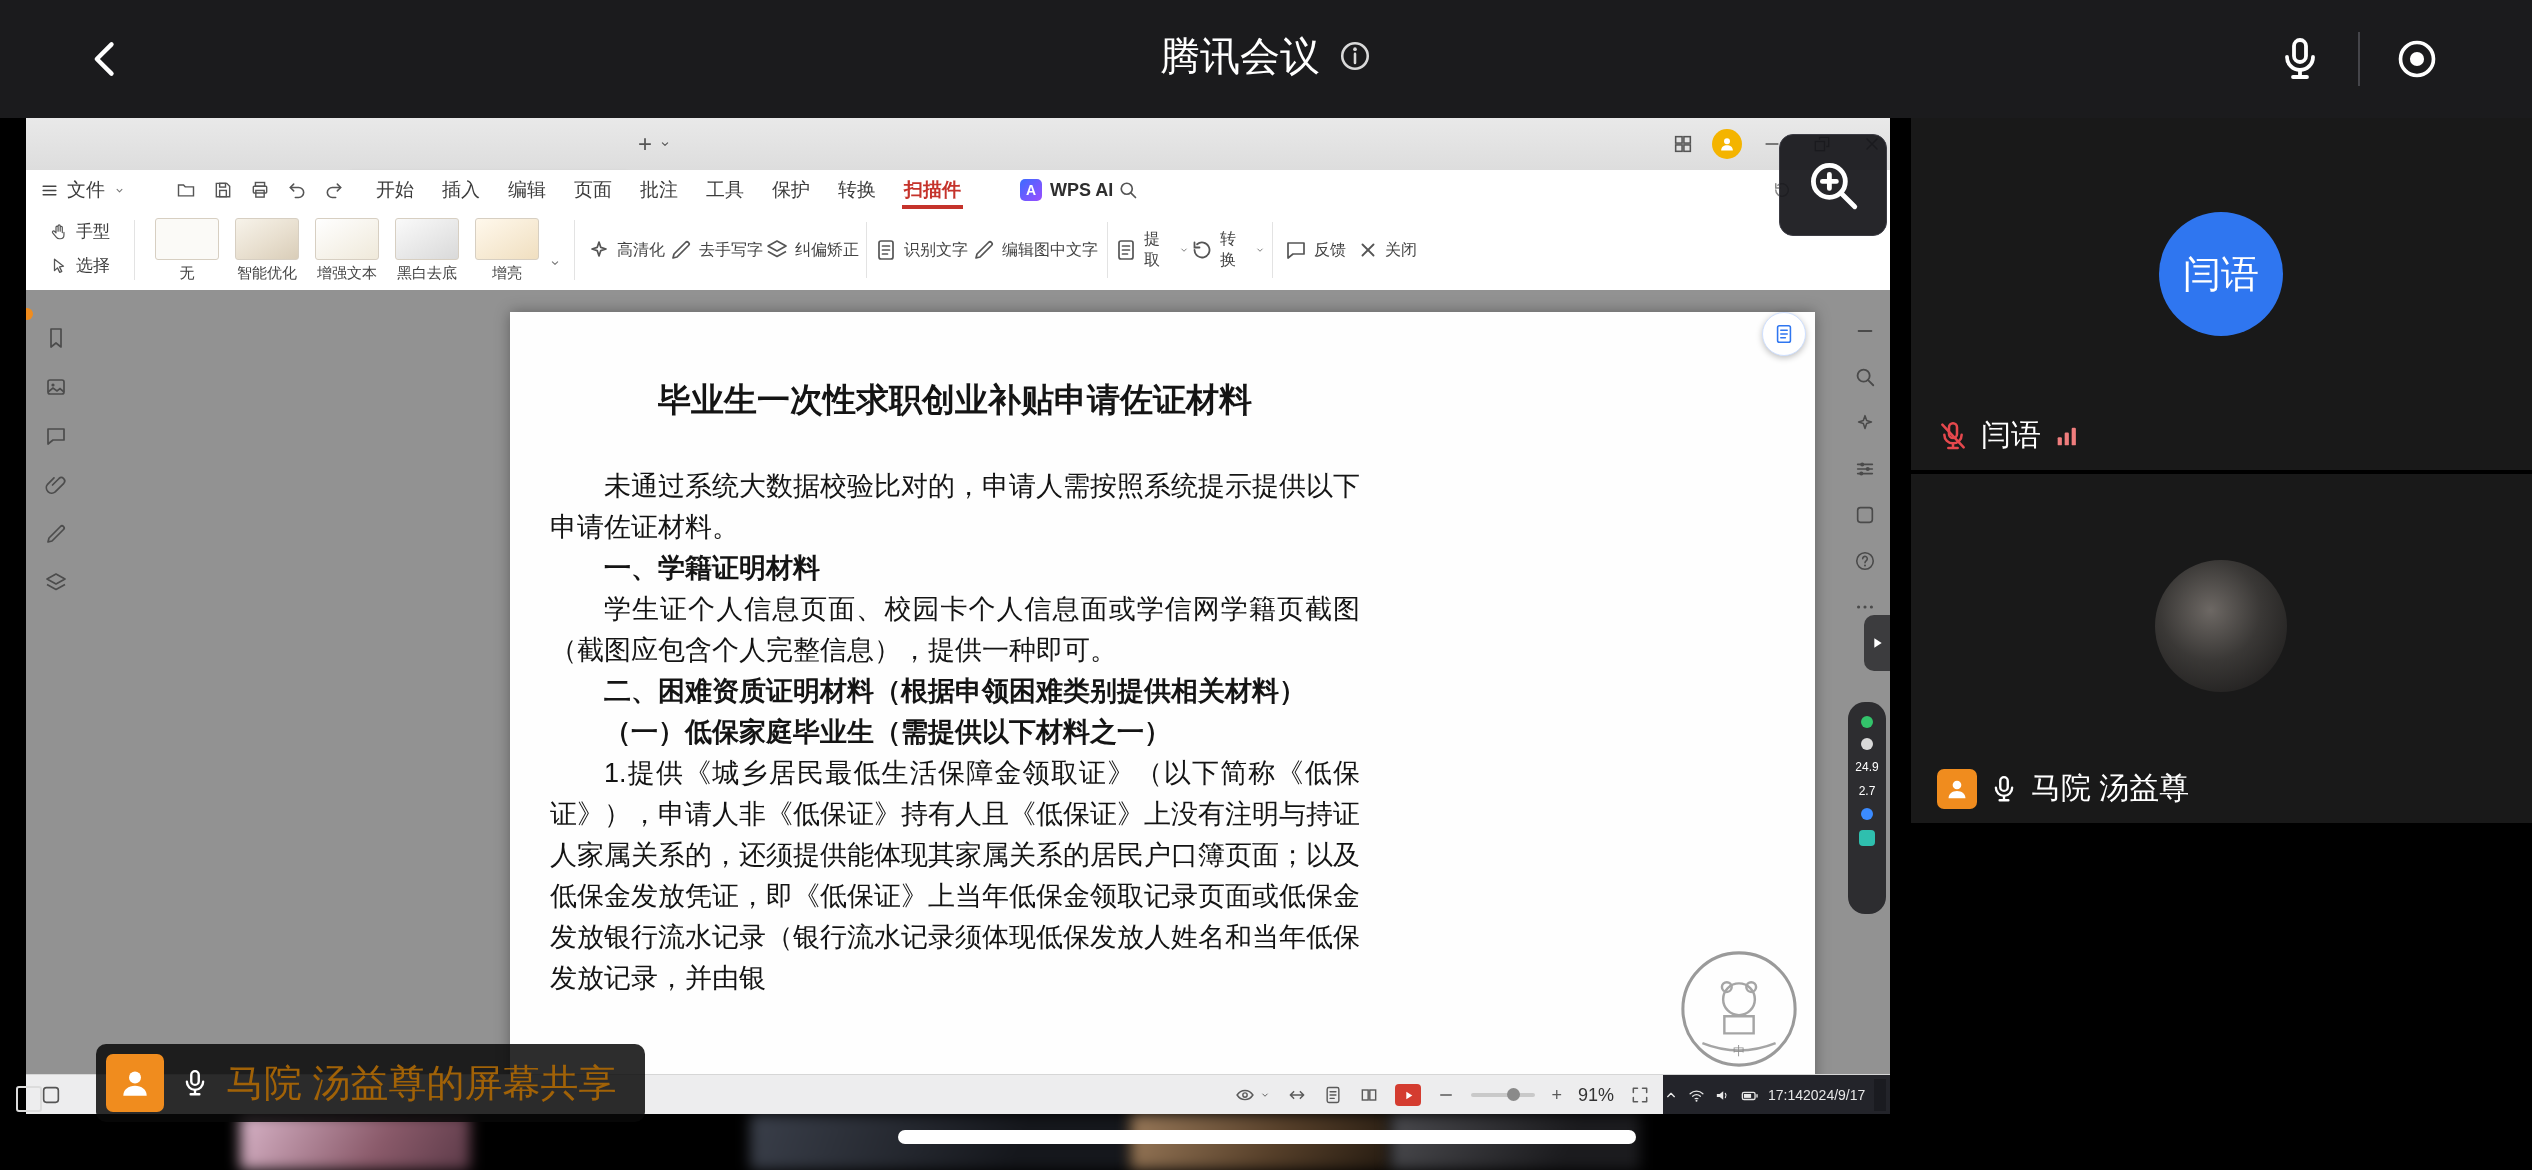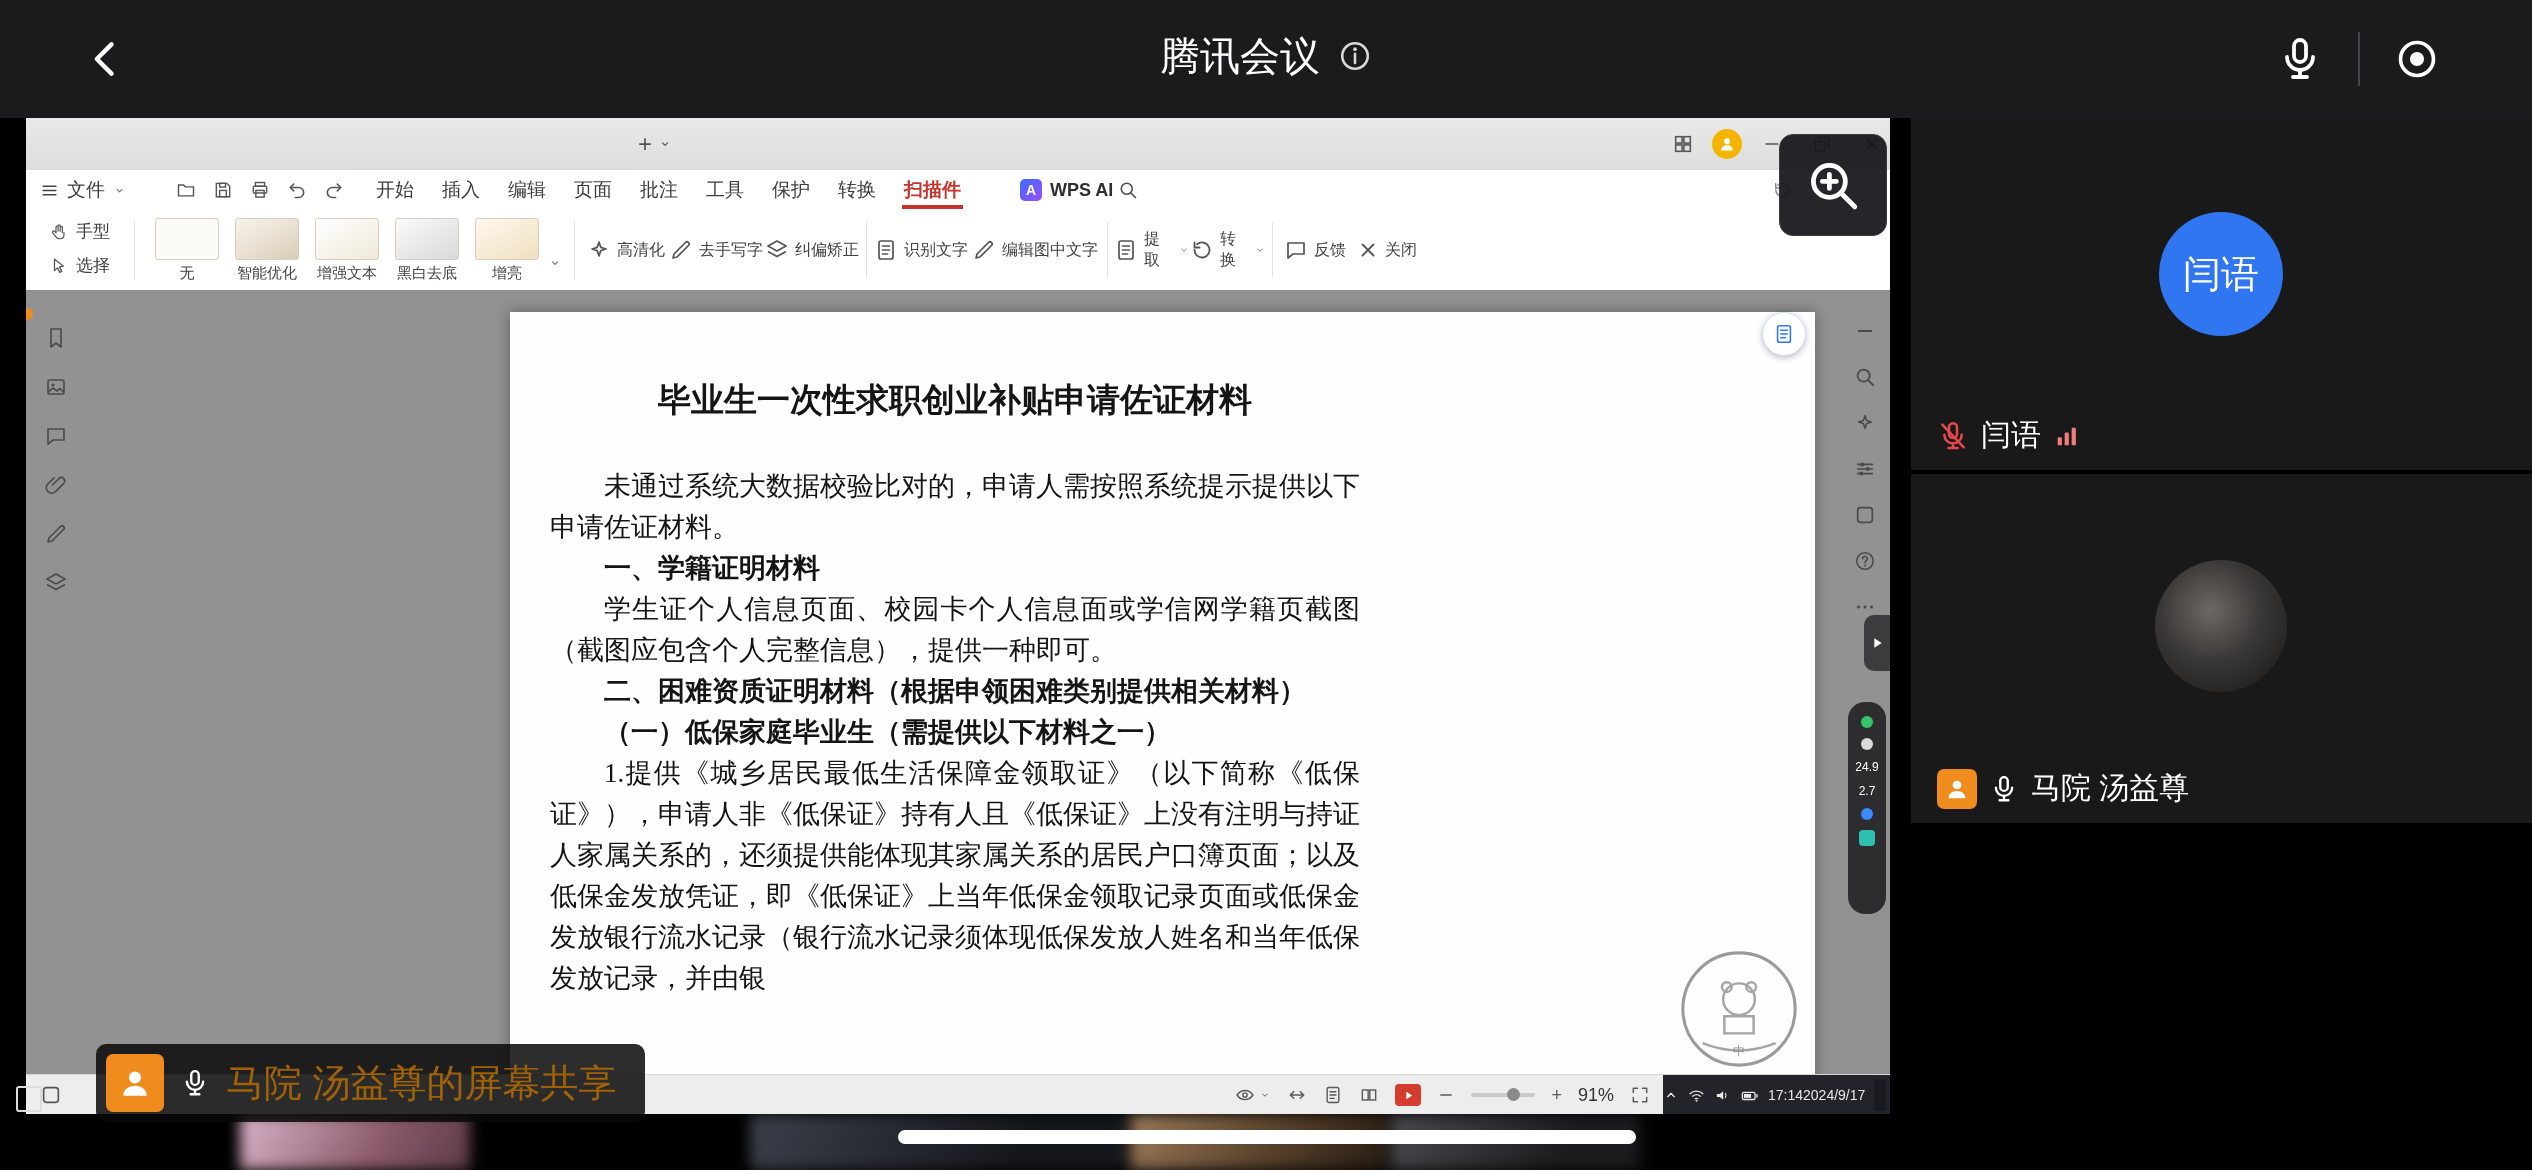--- a/index.html
+++ b/index.html
@@ -37,21 +37,21 @@
   .filter{width:78px;display:flex;flex-direction:column;align-items:center;gap:4px;}
   .filter .thumb{width:62px;height:40px;border:1px solid #d7cfc2;border-radius:3px;background:linear-gradient(150deg,#f7f3ea 0%,#e8dfcf 55%,#d9cdb8 100%);}
   .filter .thumb.plain{background:#fbfaf7;}
   .filter span{font-size:15px;color:#444;}
   .tool-big{display:flex;flex-direction:row;align-items:center;justify-content:center;gap:6px;font-size:16px;color:#444;height:72px;}
 
   
   #docarea{position:absolute;left:0;top:172px;width:1864px;height:784px;background:#929292;overflow:hidden;}
   #page{position:absolute;left:484px;top:22px;width:1305px;height:1260px;background:#fefefe;box-shadow:0 0 14px rgba(0,0,0,.35);}
   #doc-content{position:absolute;left:40px;top:64px;width:810px;
-               font-family:Liberation Serif, serif;color:#141414;}
+               font-family:Liberation Sans, sans-serif;color:#141414;}
   #doc-content .doc-title{font-size:33px;font-weight:bold;text-align:center;line-height:48px;margin:0 0 42px 0;}
   #doc-content p{margin:0;font-size:27px;line-height:41px;text-align:justify;}
   .indent{text-indent:2em;}
   .b{font-weight:bold;}
   .side-icon{color:#4c4c4c;}
 
   
   .rail-icon{color:#4a4a4a;}
   #expand-handle{position:absolute;left:1838px;top:325px;width:26px;height:56px;background:#3c3c3e;border-radius:10px 0 0 10px;display:flex;align-items:center;justify-content:center;}
   #net-widget{position:absolute;left:1822px;top:412px;width:38px;height:212px;background:#2d2d30;border-radius:17px;

